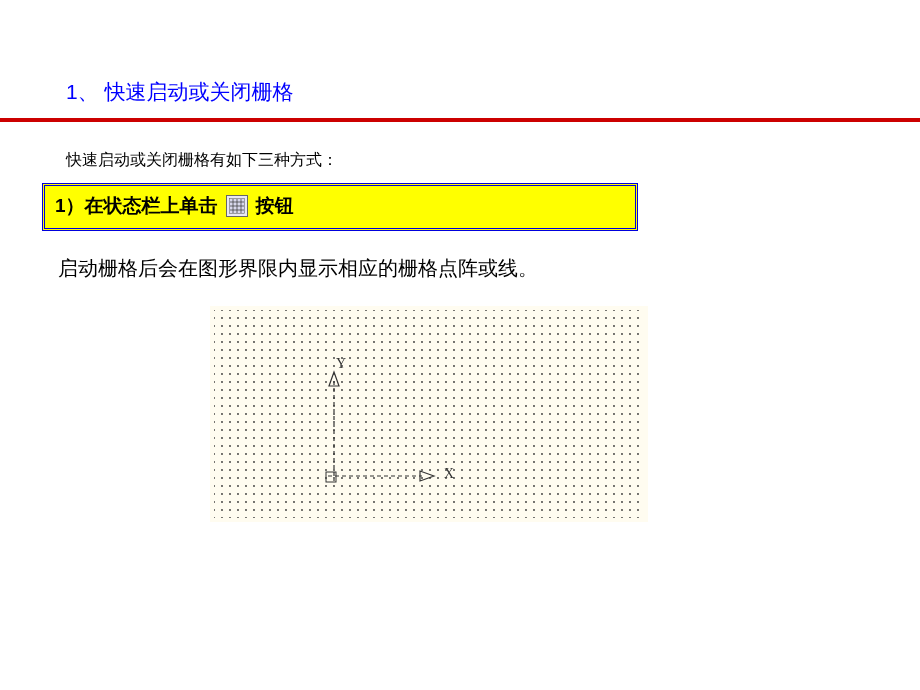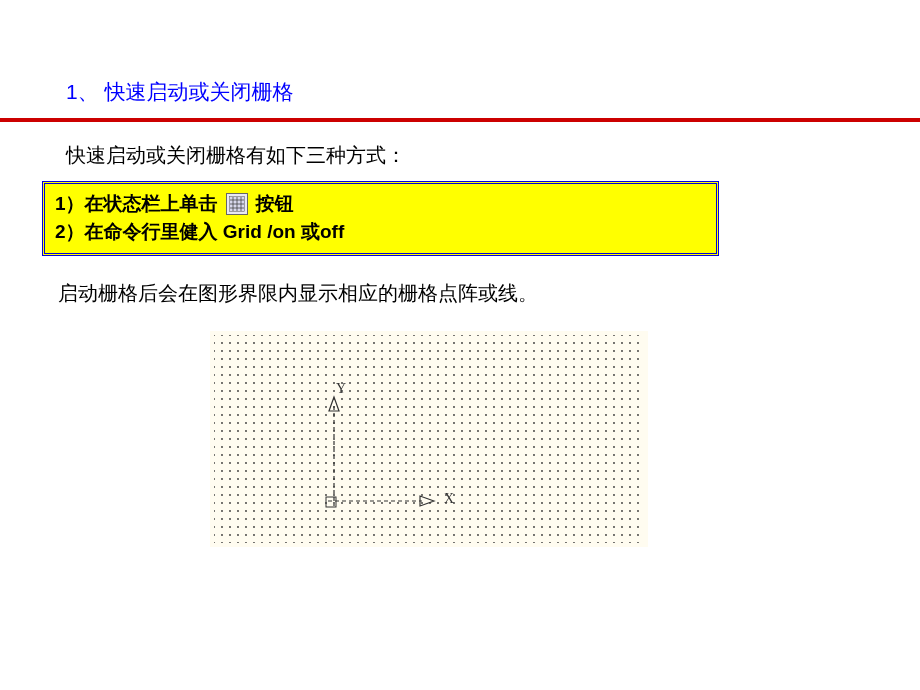--- a/index.html
+++ b/index.html
@@ -16,27 +16,27 @@
       font-weight: normal;
       padding: 50px 0 12px 66px;
       margin-top: 28px;
     }
     .red-bar {
       height: 4px;
       background: #cc0000;
       margin: 0 0 0 0;
     }
     .intro-text {
-      font-size: 20px;
+      font-size: 16px;
       color: #000;
-      padding: 20px 0 6px 66px;
+      padding: 28px 0 6px 66px;
     }
     .yellow-box {
       margin: 6px 0 0 42px;
-      width: 677px;
+      width: 596px;
       background: #ffff00;
       border: 3px double #0000dd;
       padding: 6px 10px 8px 10px;
       font-size: 19px;
       font-weight: bold;
       color: #000;
       line-height: 1.45;
     }
     .yellow-row {
       display: flex;
@@ -112,21 +112,20 @@
           <line x1="8" y1="1" x2="8" y2="15"></line>
           <line x1="12" y1="1" x2="12" y2="15"></line>
           <line x1="1" y1="4" x2="15" y2="4"></line>
           <line x1="1" y1="8" x2="15" y2="8"></line>
           <line x1="1" y1="12" x2="15" y2="12"></line>
         </g>
       </svg>
     </span>
     <span>按钮</span>
   </div>
-  <div>2）在命令行里健入  Grid /on 或off</div>
 </div>
 
 <div class="after-text">启动栅格后会在图形界限内显示相应的栅格点阵或线。</div>
 
 <div class="grid-figure">
   <svg class="grid-dots" width="438" height="216">
     <defs>
       <pattern id="dotp" x="0" y="0" width="8" height="8" patternUnits="userSpaceOnUse">
         <circle cx="4" cy="4" r="0.9" fill="#333"></circle>
       </pattern>

